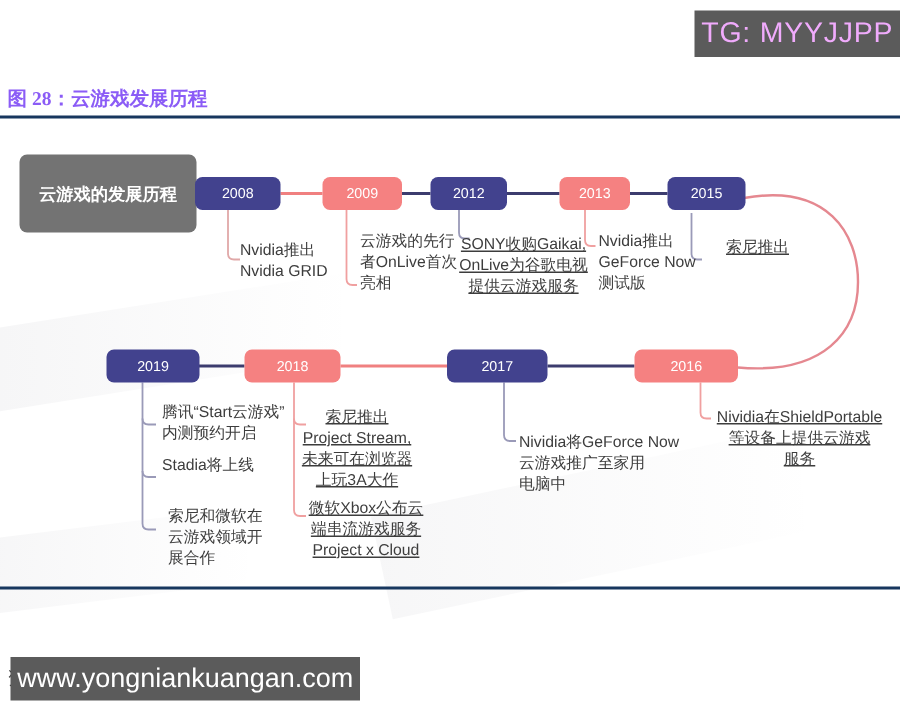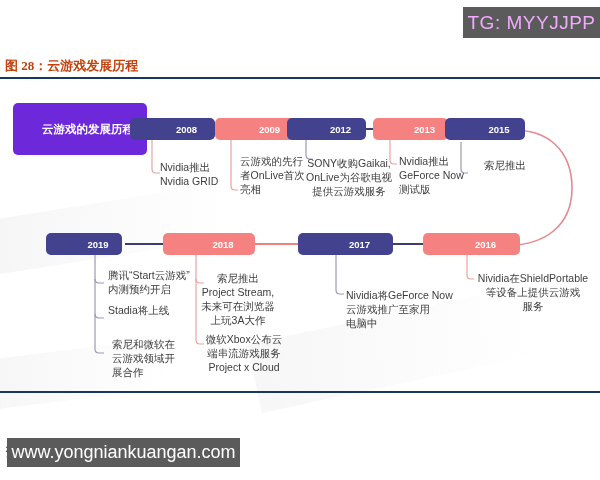--- a/index.html
+++ b/index.html
@@ -11,35 +11,35 @@
       background:linear-gradient(100deg,rgba(110,110,125,.08),rgba(110,110,125,0) 70%);}
   .s2{left:250px;top:300px;width:420px;height:70px;transform:rotate(-12deg);
       background:linear-gradient(100deg,rgba(110,110,125,.06),rgba(110,110,125,0) 70%);}
   .s3{left:-40px;top:345px;width:300px;height:50px;transform:rotate(-7deg);
       background:linear-gradient(100deg,rgba(110,110,125,.07),rgba(110,110,125,0) 70%);}
 
   .tg-badge{position:absolute;left:463px;top:7px;width:137px;height:31px;background:#5b5b5b;
             color:#f0abfc;font-size:19px;display:flex;align-items:center;justify-content:center;
             letter-spacing:.5px;}
   .fig-title{position:absolute;left:5px;top:57px;font-family:"Liberation Serif",serif;
-             font-weight:bold;font-size:13px;color:#c2410c;white-space:nowrap;}
+             font-weight:bold;font-size:13px;color:#8b5cf6;white-space:nowrap;}
   .rule{position:absolute;left:0;width:600px;height:2px;background:#17375e;}
   .rule-top{top:77px;}
   .rule-bottom{top:391px;}
 
-  .root-box{position:absolute;left:13px;top:103px;width:118px;height:52px;background:#6d28d9;
+  .root-box{position:absolute;left:13px;top:103px;width:118px;height:52px;background:#737373;
             border-radius:5px;color:#fff;font-weight:bold;font-size:11.5px;display:flex;
-            align-items:center;justify-content:center;z-index:3;padding-left:16px;}
-  .year{position:absolute;height:22px;border-radius:5px;color:#fff;font-weight:bold;
-        font-size:9.5px;display:flex;align-items:center;justify-content:center;z-index:3;padding-left:28px;}
+            align-items:center;justify-content:center;z-index:3;}
+  .year{position:absolute;height:22px;border-radius:5px;color:#fff;font-weight:normal;
+        font-size:9.5px;display:flex;align-items:center;justify-content:center;z-index:3;}
   .navy{background:#42428e;}
   .salmon{background:#f58181;}
 
   .note{position:absolute;font-size:10.5px;line-height:1.32;color:#3d3d3d;z-index:2;}
-  .note.center{text-align:center;}
+  .note.center{text-align:center;text-decoration:underline;}
   svg.connectors{position:absolute;left:0;top:0;z-index:1;pointer-events:none;}
 
   .source{position:absolute;left:5px;top:401px;font-family:"Liberation Serif",serif;
           font-size:11.5px;color:#2b2b2b;letter-spacing:1px;margin-top:44px;}
   .bottom-bar{position:absolute;left:7px;top:438px;width:233px;height:29px;background:#5b5b5b;
               color:#fff;font-size:18px;display:flex;align-items:center;justify-content:center;}
 </style>
 </head>
 <body>
 
@@ -86,21 +86,21 @@
   </svg>
 
   <div class="root-box">云游戏的发展历程</div>
 
   <div class="year navy" style="left:130px;top:118px;width:57px">2008</div>
   <div class="year salmon" style="left:215px;top:118px;width:53px">2009</div>
   <div class="year navy" style="left:287px;top:118px;width:51px">2012</div>
   <div class="year salmon" style="left:373px;top:118px;width:47px">2013</div>
   <div class="year navy" style="left:445px;top:118px;width:52px">2015</div>
 
-  <div class="year navy" style="left:46px;top:233px;width:48px">2019</div>
+  <div class="year navy" style="left:71px;top:233px;width:62px">2019</div>
   <div class="year salmon" style="left:163px;top:233px;width:64px">2018</div>
   <div class="year navy" style="left:298px;top:233px;width:67px">2017</div>
   <div class="year salmon" style="left:423px;top:233px;width:69px">2016</div>
 
   <div class="note" style="left:160px;top:161px;width:82px">
       <div>Nvidia推出</div>
       <div>Nvidia GRID</div>
     </div>
   <div class="note" style="left:240px;top:155px;width:70px">
       <div>云游戏的先行</div>

